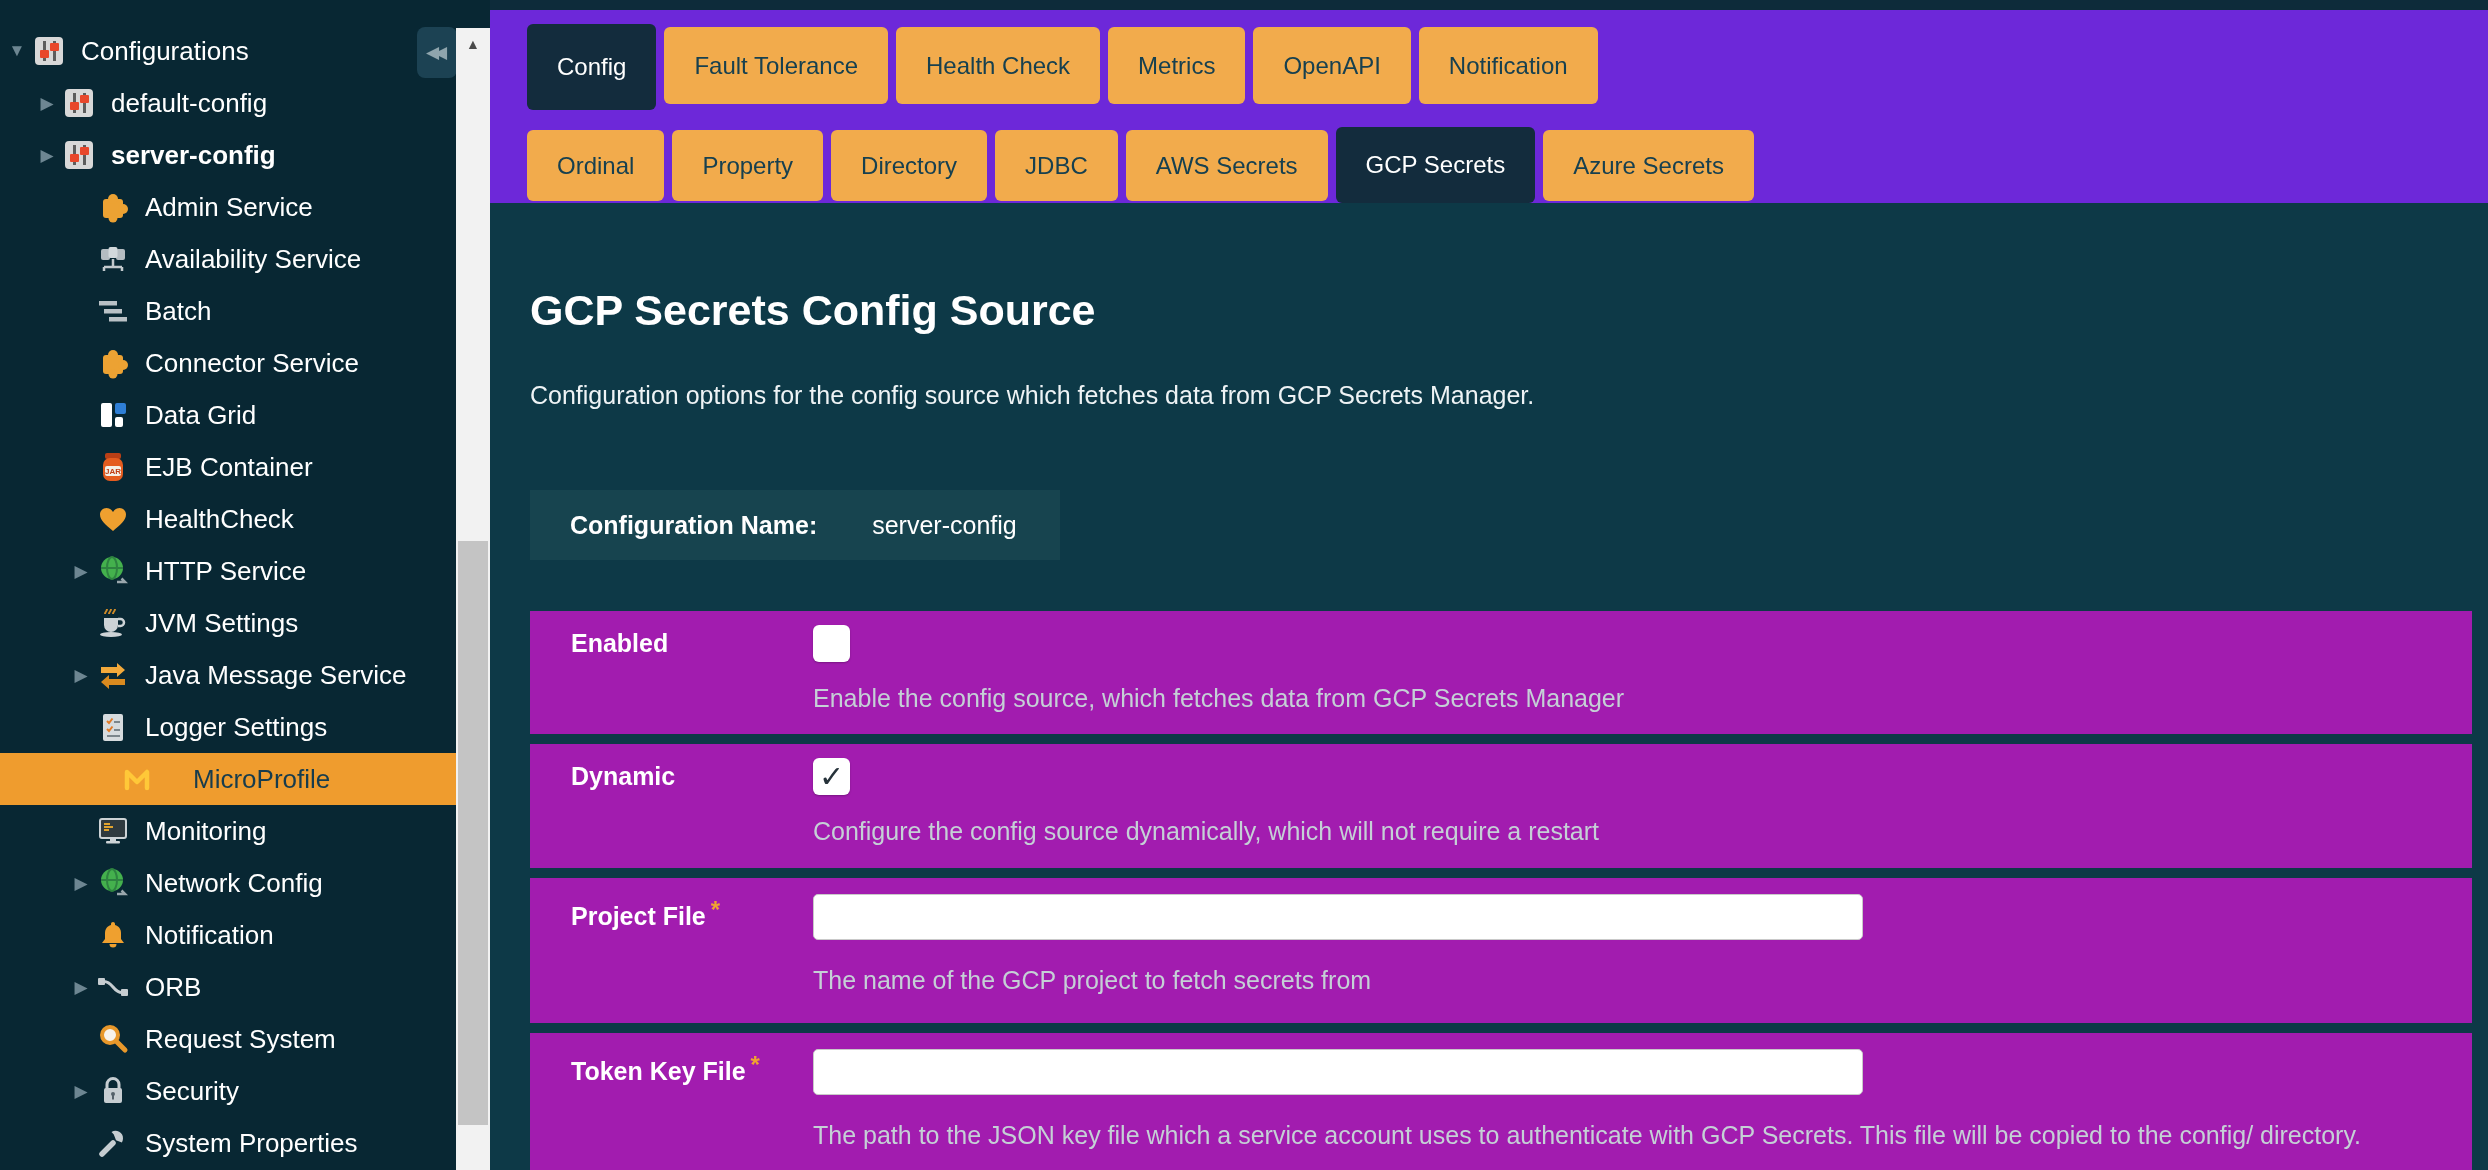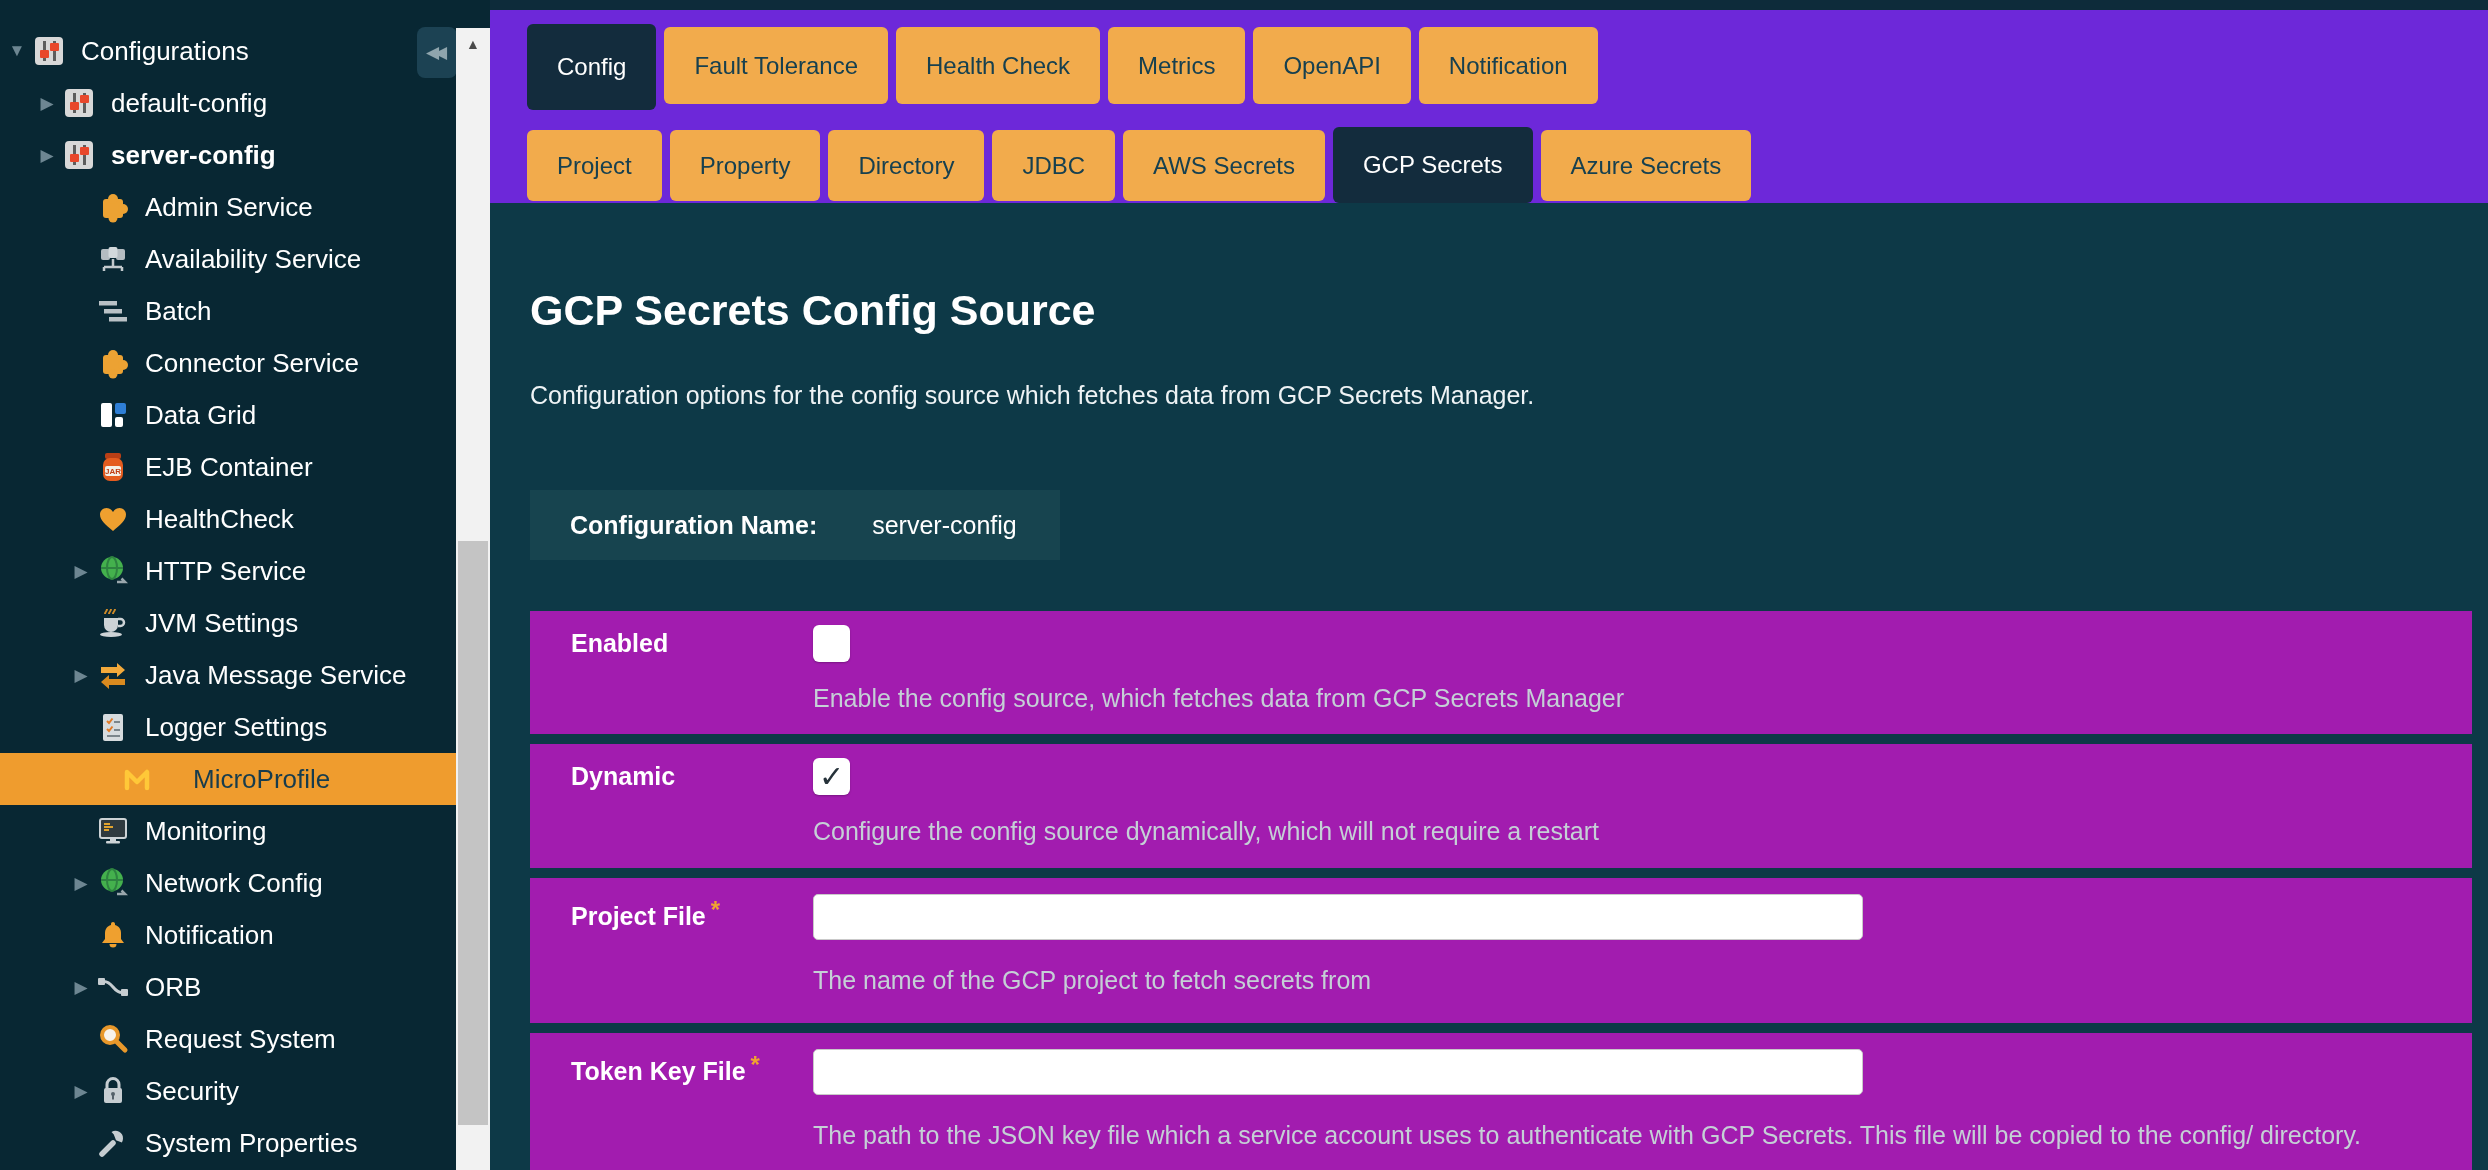--- a/index.html
+++ b/index.html
@@ -368,21 +368,21 @@
     <div class="hdr">
       <div class="tabs tabs1">
         <div class="tab active">Config</div>
         <div class="tab">Fault Tolerance</div>
         <div class="tab">Health Check</div>
         <div class="tab">Metrics</div>
         <div class="tab">OpenAPI</div>
         <div class="tab">Notification</div>
       </div>
       <div class="tabs tabs2">
-        <div class="tab">Project</div>
+        <div class="tab">Ordinal</div>
         <div class="tab">Property</div>
         <div class="tab">Directory</div>
         <div class="tab">JDBC</div>
         <div class="tab">AWS Secrets</div>
         <div class="tab active">GCP Secrets</div>
         <div class="tab">Azure Secrets</div>
       </div>
     </div>
 
     <div class="main">

